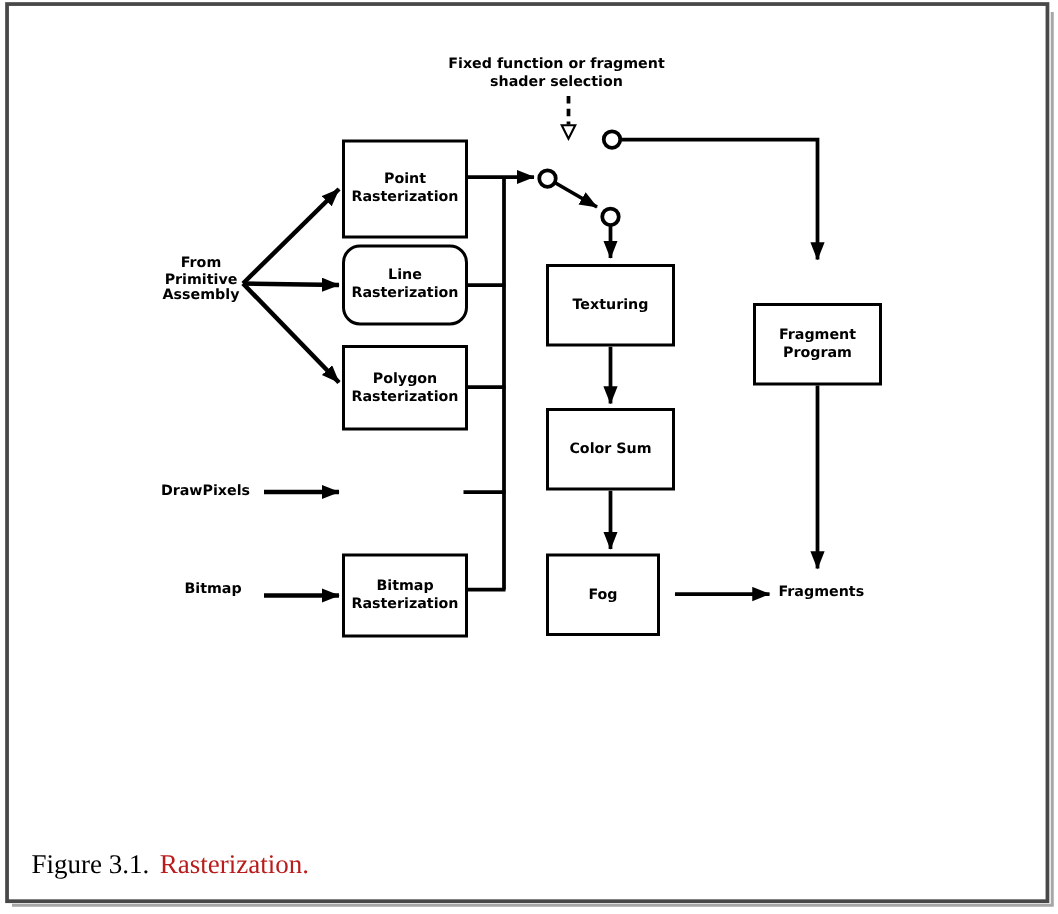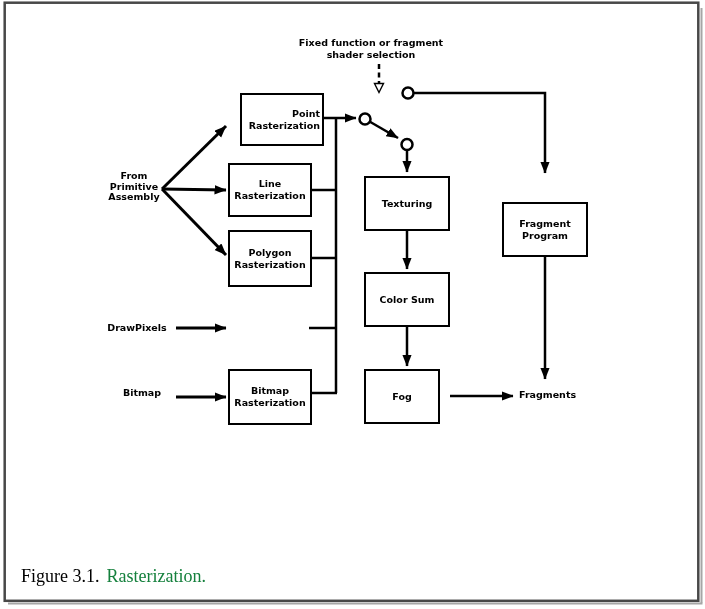--- a/index.html
+++ b/index.html
@@ -42,21 +42,21 @@
   .caption {
     position: absolute;
     left: 21px;
     top: 566px;
     font-family: "Liberation Serif", serif;
     font-size: 18px;
     color: #000000;
     white-space: nowrap;
   }
   .caption .prefix { margin-right: 7px; }
-  .caption .link { color: #15803d; }
+  .caption .link { color: #b91c1c; }
 </style>
 </head>
 <body>
 
 <div class="stage">
 
   <svg class="lines-svg" viewBox="0 0 705 609" xmlns="http://www.w3.org/2000/svg">
     <defs>
       <marker id="ah" markerUnits="userSpaceOnUse" markerWidth="14" markerHeight="11" refX="11.5" refY="4.75" orient="auto">
         <path d="M0,0 L12,4.75 L0,9.5 Z" fill="#000000"></path>
@@ -91,24 +91,24 @@
     <line x1="545" y1="231" x2="545" y2="379" stroke="#000" stroke-width="2.5" marker-end="url(#ah)"></line>
 
     <line x1="379" y1="64" x2="379" y2="83" stroke="#000" stroke-width="2.5" stroke-dasharray="5 3.5"></line>
     <polygon points="379,92.5 374.5,83.5 383.5,83.5" fill="#ffffff" stroke="#000000" stroke-width="1.4"></polygon>
 
     <circle cx="365" cy="119" r="5.5" fill="#ffffff" stroke="#000000" stroke-width="2.5"></circle>
     <circle cx="408" cy="93" r="5.5" fill="#ffffff" stroke="#000000" stroke-width="2.5"></circle>
     <circle cx="407" cy="144.5" r="5.5" fill="#ffffff" stroke="#000000" stroke-width="2.5"></circle>
   </svg>
 
-  <div class="node" style="left:240px; top:93px;  width:84px; height:53px;text-align:right;">
+  <div class="node" style="left:228px; top:93px;  width:84px; height:66px;">
     <span>Point Rasterization</span>
   </div>
-  <div class="node" style="left:228px; top:163px; width:84px; height:54px;">
+  <div class="node" style="left:228px; top:163px; width:84px; height:54px;border-radius:12px;">
     <span>Line Rasterization</span>
   </div>
   <div class="node" style="left:228px; top:230px; width:84px; height:57px;">
     <span>Polygon Rasterization</span>
   </div>
   <div class="node" style="left:228px; top:369px; width:84px; height:56px;">
     <span>Bitmap Rasterization</span>
   </div>
   <div class="node" style="left:364px; top:176px; width:86px; height:55px;">
     <span>Texturing</span>

